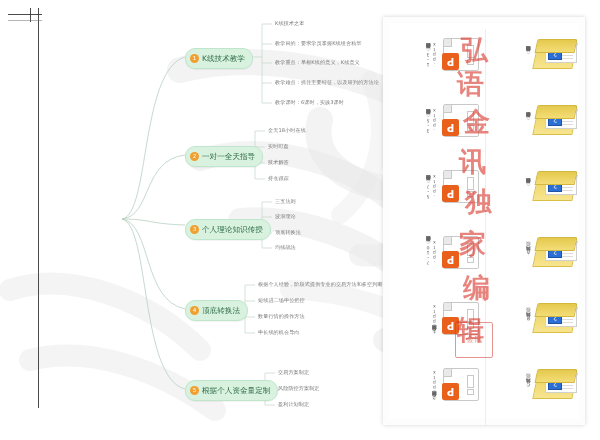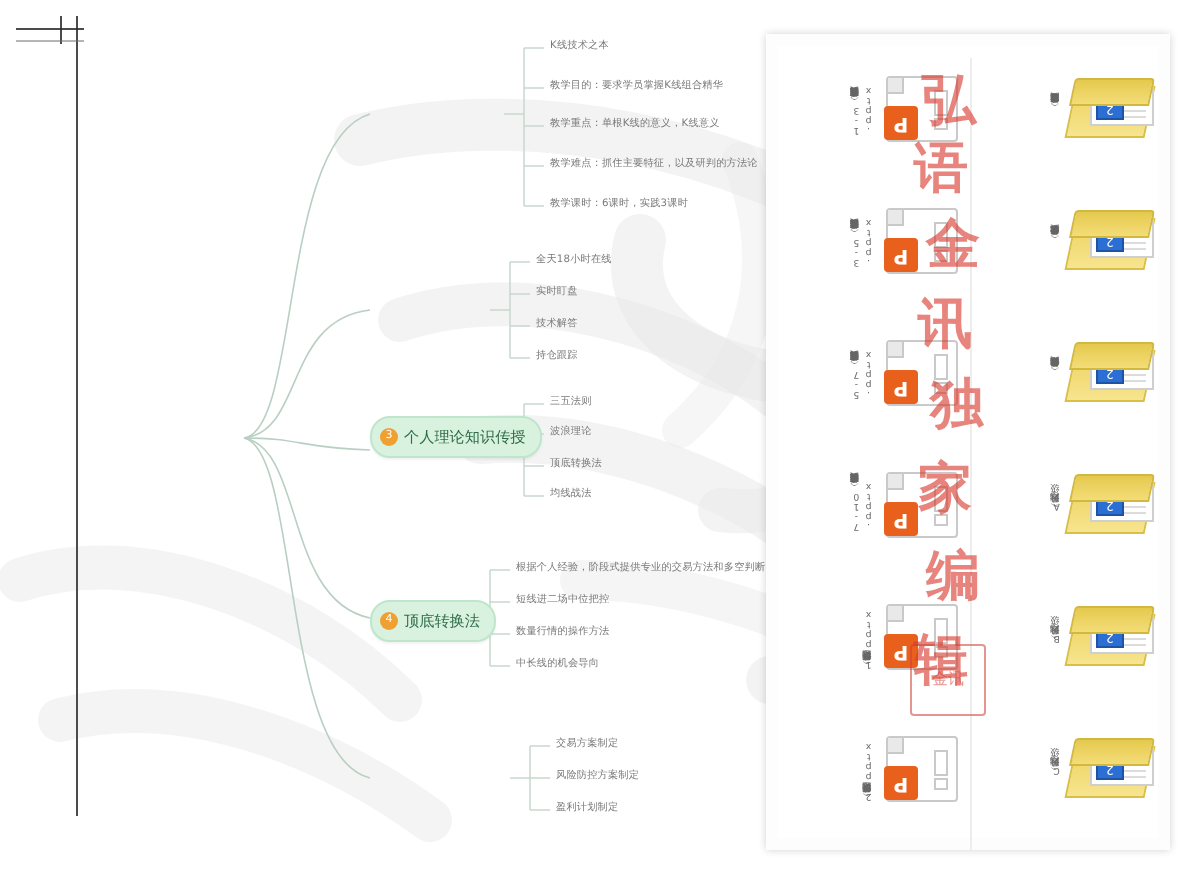--- a/index.html
+++ b/index.html
@@ -211,49 +211,61 @@
 
         <path d="M255 389 L265 389"></path>
         <path d="M265 373 L265 405"></path>
         <path d="M265 373 L275 373"></path>
           <path d="M265 389 L275 389"></path>
         <path d="M265 405 L275 405"></path>
       </g>
     </svg>
 
 
+    <div class="branch" style="left:185px;top:48px;">
+      <span class="bdot">1</span>
+      <span>K线技术教学</span>
+    </div>
     <div class="leaf" style="left:275px;top:21px;">K线技术之本</div>
     <div class="leaf" style="left:275px;top:41px;">教学目的：要求学员掌握K线组合精华</div>
     <div class="leaf" style="left:275px;top:60px;">教学重点：单根K线的意义，K线意义</div>
     <div class="leaf" style="left:275px;top:80px;">教学难点：抓住主要特征，以及研判的方法论</div>
     <div class="leaf" style="left:275px;top:100px;">教学课时：6课时，实践3课时</div>
 
+    <div class="branch" style="left:185px;top:146px;">
+      <span class="bdot">2</span>
+      <span>一对一全天指导</span>
+    </div>
     <div class="leaf" style="left:268px;top:128px;">全天18小时在线</div>
     <div class="leaf" style="left:268px;top:144px;">实时盯盘</div>
     <div class="leaf" style="left:268px;top:160px;">技术解答</div>
     <div class="leaf" style="left:268px;top:176px;">持仓跟踪</div>
 
-    <div class="branch" style="left:185px;top:208px;">
+    <div class="branch" style="left:185px;top:219px;">
       <span class="bdot">3</span>
       <span>个人理论知识传授</span>
     </div>
     <div class="leaf" style="left:275px;top:199px;">三五法则</div>
     <div class="leaf" style="left:275px;top:214px;">波浪理论</div>
     <div class="leaf" style="left:275px;top:230px;">顶底转换法</div>
     <div class="leaf" style="left:275px;top:245px;">均线战法</div>
 
     <div class="branch" style="left:185px;top:300px;">
       <span class="bdot">4</span>
       <span>顶底转换法</span>
     </div>
     <div class="leaf" style="left:258px;top:282px;">根据个人经验，阶段式提供专业的交易方法和多空判断</div>
     <div class="leaf" style="left:258px;top:298px;">短线进二场中位把控</div>
     <div class="leaf" style="left:258px;top:314px;">数量行情的操作方法</div>
     <div class="leaf" style="left:258px;top:330px;">中长线的机会导向</div>
 
+    <div class="branch" style="left:185px;top:380px;">
+      <span class="bdot">5</span>
+      <span>根据个人资金量定制</span>
+    </div>
     <div class="leaf" style="left:278px;top:370px;">交易方案制定</div>
     <div class="leaf" style="left:278px;top:386px;">风险防控方案制定</div>
     <div class="leaf" style="left:278px;top:402px;">盈利计划制定</div>
   </div>
 
   <div class="panel">
     <div class="panel-inner">
       <div class="col-sep"></div>
 
       <div class="frow" style="left:0px;top:2px;">

